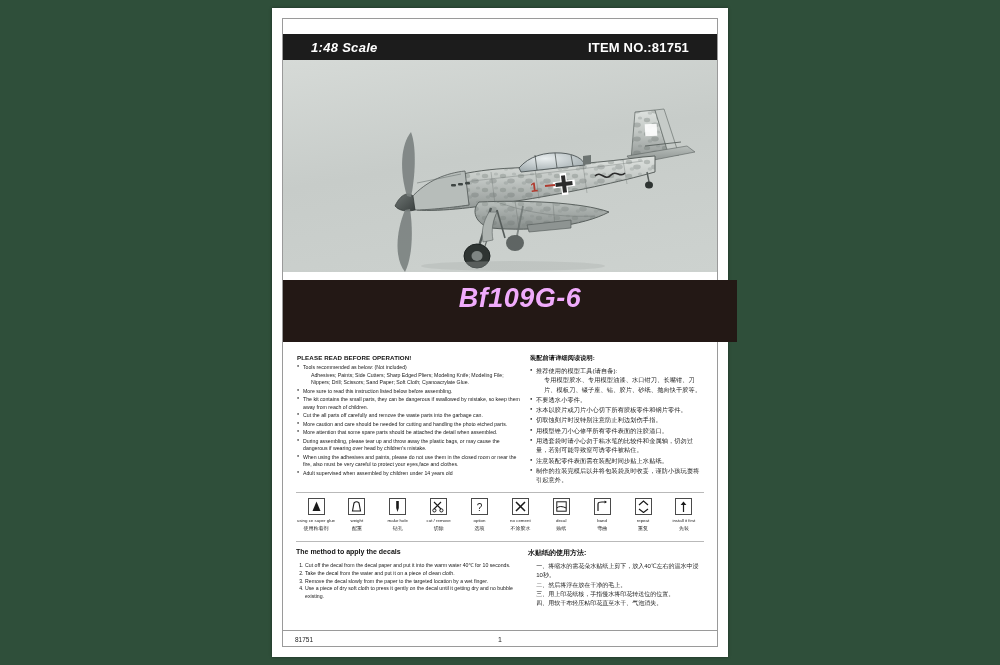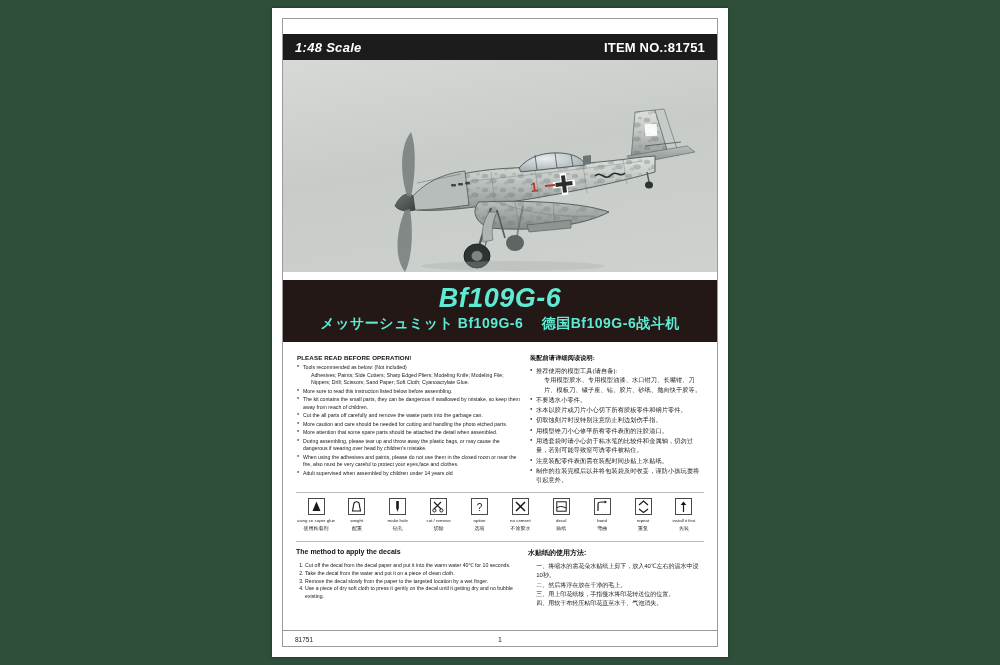--- a/index.html
+++ b/index.html
@@ -33,21 +33,21 @@
   .header-bar {
     position: absolute;
     left: 11px;
     top: 26px;
     width: 434px;
     height: 26px;
     background: #1c1c1c;
     display: flex;
     align-items: center;
     justify-content: space-between;
-    padding: 0 12px;
+    padding: 0 28px;
     box-sizing: border-box;
   }
   .scale-text {
     color: #ffffff;
     font-size: 13px;
     font-weight: bold;
     font-style: italic;
     letter-spacing: 0.3px;
   }
   .item-no {
@@ -82,22 +82,23 @@
   }
 
   
   .title-block {
     position: absolute;
     left: 11px;
     top: 272px;
     width: 434px;
     height: 62px;
     background: #231815;
-    color: #5eead4;
+    color: #f0abfc;
     text-align: center;
+    padding-left: 20px;
   }
   .title-main {
     font-size: 27px;
     font-weight: bold;
     font-style: italic;
     letter-spacing: 0.5px;
     padding-top: 4px;
     line-height: 1.05;
   }
   .title-sub {
@@ -415,24 +416,20 @@
         <path d="M364 112 L366 122" stroke="#545b59" stroke-width="1.4"></path>
         <ellipse cx="366" cy="125" rx="4" ry="3.6" fill="#2e3432"></ellipse>
 
         <ellipse cx="230" cy="206" rx="92" ry="5" fill="#a8aeab" opacity="0.35"></ellipse>
       </svg>
     </div>
   </div>
 
   <div class="title-block">
     <div class="title-main">Bf109G-6</div>
-    <div class="title-sub">
-      <span class="jp">メッサーシュミット Bf109G-6</span>
-      <span>德国Bf109G-6战斗机</span>
-    </div>
   </div>
 
   <div class="text-area">
     <div class="col-left">
       <div class="col-head">PLEASE READ BEFORE OPERATION!</div>
       <ul class="bullets">
         <li>
           <span>Tools recommended as below:  (Not included)</span>
           <span class="indent">Adhesives; Paints; Side Cutters; Sharp Edged Pliers; Modeling Knife; Modeling File; Nippers; Drill; Scissors; Sand Paper; Soft Cloth; Cyanoacrylate Glue.</span>
         </li>

